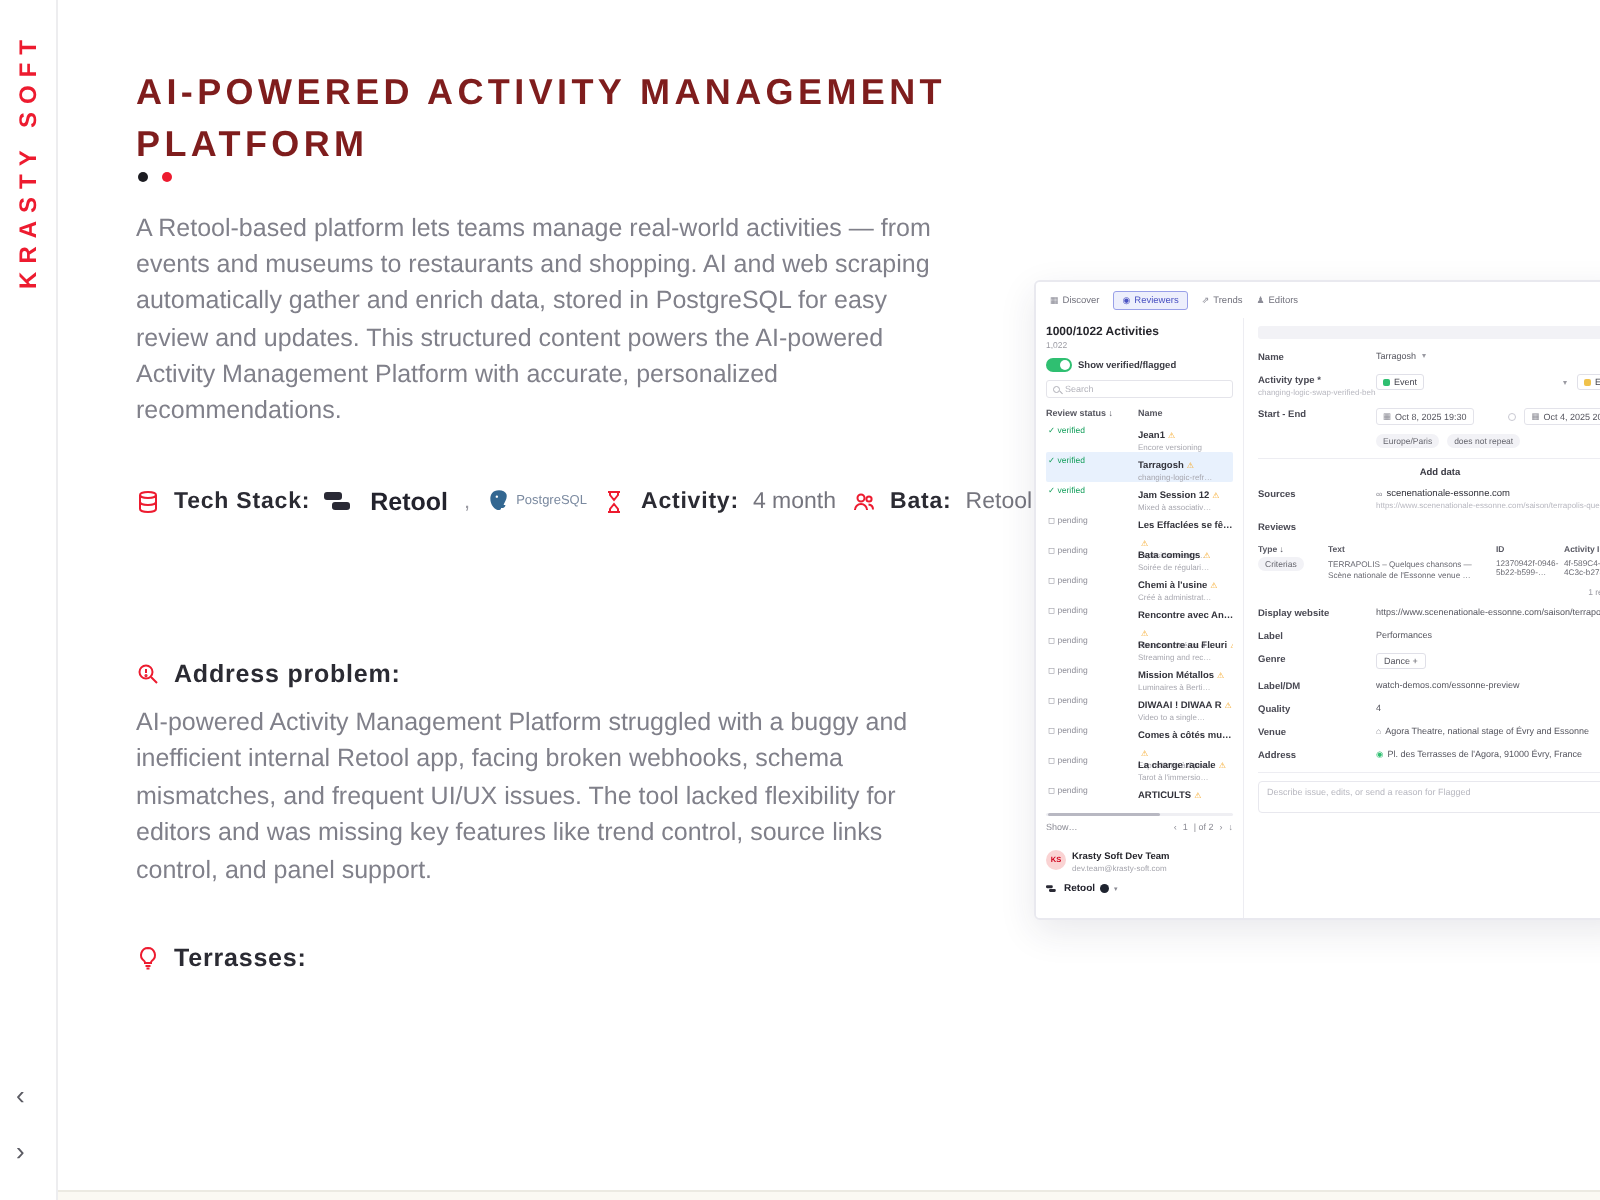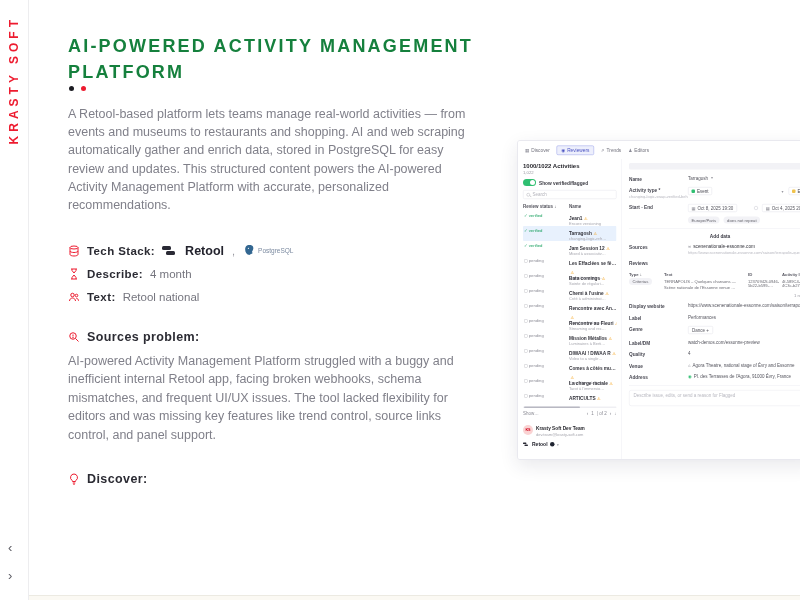--- a/index.html
+++ b/index.html
@@ -12,27 +12,27 @@
   .vlogo{position:absolute;left:7px;top:16px;writing-mode:vertical-rl;transform:rotate(180deg);
     font-size:12px;font-weight:700;letter-spacing:4px;color:#ed1b2f;cursor:pointer;white-space:nowrap}
   .chev{position:absolute;left:8px;background:none;border:none;color:#5c5c64;font-size:13px;cursor:pointer;line-height:1}
   .chev.prev{top:541px}.chev.next{top:569px}
 
   
   .footer-strip{position:absolute;left:29px;right:0;bottom:0;height:5px;background:#fbf9f3;border-top:1px solid #eceae2}
 
   
   .title{position:absolute;left:68px;top:33px;width:430px;font-size:18px;font-weight:600;
-    letter-spacing:2.2px;line-height:1.45;color:#15803d;text-transform:uppercase}
+    letter-spacing:2.2px;line-height:1.45;color:#7f1d1d;text-transform:uppercase}
   .dots{position:absolute;left:69px;top:86px;display:flex;gap:7px}
   .dot{width:5px;height:5px;border-radius:50%}
   .dot.black{background:#1c1c22}.dot.red{background:#ed1b2f}
   .intro{position:absolute;left:68px;top:105px;width:408px;font-size:12.5px;line-height:18.2px;color:#80808a}
 
-  .meta{position:absolute;left:68px;top:243px;display:flex;flex-direction:column;gap:8px}
+  .meta{position:absolute;left:68px;top:243px;display:flex;gap:8px}
   .meta-row{display:flex;align-items:center;gap:7px;height:15px}
   .meta-ic{color:#ed1b2f;width:12px;height:12px;flex:none}
   .meta-ic svg{width:12px;height:12px;display:block}
   .meta-label{font-size:11.5px;font-weight:700;letter-spacing:.4px;color:#2b2b33}
   .meta-val{font-size:11.5px;color:#75757e}
   .retool-mark{position:relative;width:13px;height:11px;display:inline-block;flex:none}
   .retool-mark::before,.retool-mark::after{content:"";position:absolute;background:#2a2a35;border-radius:1.5px;height:4px;width:9px}
   .retool-mark::before{left:0;top:1px}.retool-mark::after{right:0;bottom:1px}
   .retool-word{font-size:12.5px;font-weight:700;color:#23232d;margin-left:3px}
   .comma{font-size:11px;color:#9a9aa2;margin:0 1px}
@@ -168,57 +168,57 @@
           </svg>
         <span class="pg-word">PostgreSQL</span>
       </span>
     </div>
     <div class="meta-row">
       <span class="meta-ic">
           <svg viewBox="0 0 24 24" fill="none" stroke="currentColor" stroke-width="2">
             <path d="M6 2h12M6 22h12M8 2v3l4 5 4-5V2M8 22v-3l4-5 4 5v3"></path>
           </svg>
         </span>
-      <span class="meta-label">Describe:</span>
+      <span class="meta-label">Activity:</span>
       <span class="meta-val">4 month</span>
     </div>
     <div class="meta-row">
       <span class="meta-ic">
           <svg viewBox="0 0 24 24" fill="none" stroke="currentColor" stroke-width="2">
             <circle cx="9" cy="8" r="3.5"></circle>
             <path d="M3 20c0-3.3 2.7-6 6-6s6 2.7 6 6"></path>
             <circle cx="17" cy="9" r="2.6"></circle>
             <path d="M16.5 14.5c2.6.3 4.5 2.3 4.5 5"></path>
           </svg>
         </span>
-      <span class="meta-label">Text:</span>
+      <span class="meta-label">Bata:</span>
       <span class="meta-val">Retool national</span>
     </div>
   </div>
 
   <div class="sec-head problem">
     <span class="meta-ic">
         <svg viewBox="0 0 24 24" fill="none" stroke="currentColor" stroke-width="2">
           <circle cx="10" cy="10" r="6.5"></circle>
           <path d="M15 15l6 6M10 7v4"></path>
           <circle cx="10" cy="13.6" r=".6" fill="currentColor"></circle>
         </svg>
       </span>
-    <span class="sec-title">Sources problem:</span>
+    <span class="sec-title">Address problem:</span>
   </div>
   <p class="sec-text problem">AI-powered Activity Management Platform struggled with a buggy and inefficient internal Retool app, facing broken webhooks, schema mismatches, and frequent UI/UX issues. The tool lacked flexibility for editors and was missing key features like trend control, source links control, and panel support.</p>
 
   <div class="sec-head solution">
     <span class="meta-ic">
         <svg viewBox="0 0 24 24" fill="none" stroke="currentColor" stroke-width="2">
           <path d="M12 2a7 7 0 0 0-4 12.7c.8.6 1 1.3 1 2.3h6c0-1 .2-1.7 1-2.3A7 7 0 0 0 12 2z"></path>
           <path d="M9.5 20h5M10.5 22.5h3"></path>
         </svg>
       </span>
-    <span class="sec-title">Discover:</span>
+    <span class="sec-title">Terrasses:</span>
   </div>
 
   <div class="shot">
     <div class="shot-inner">
       <div class="tabsbar">
         <div class="tab">
             <span class="t-ic">▦</span>
             <span>Discover</span>
           </div>
         <div class="tab active">

